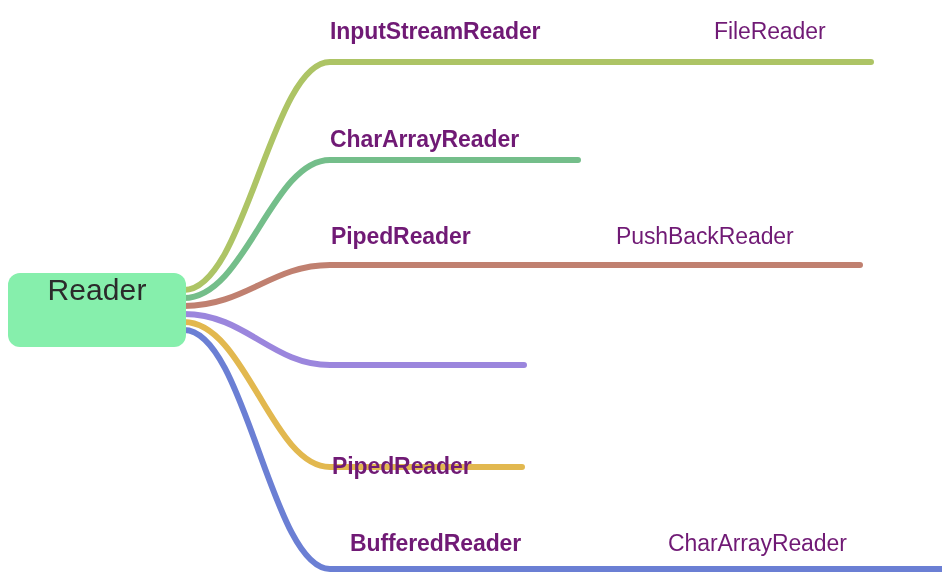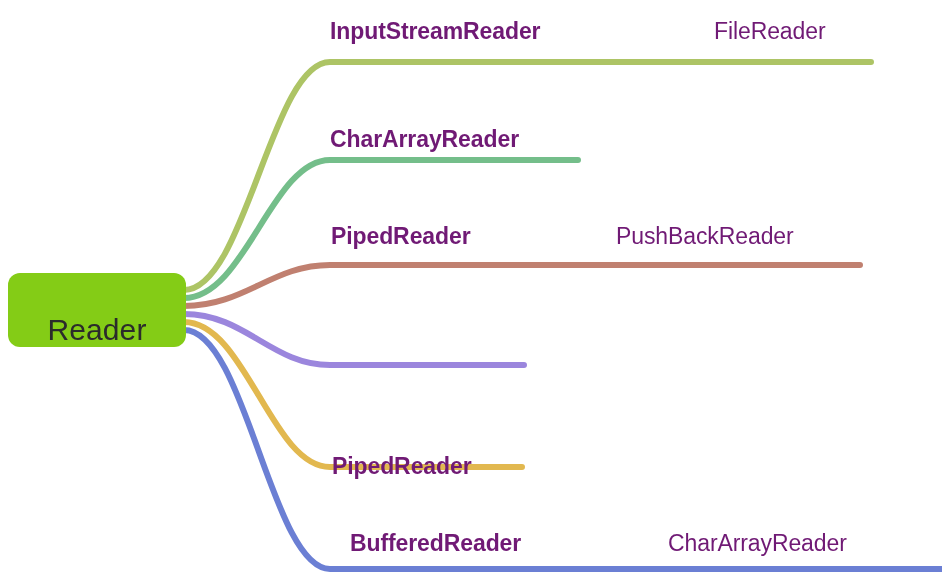--- a/index.html
+++ b/index.html
@@ -23,24 +23,24 @@
     width: 942px;
     height: 576px;
     pointer-events: none;
   }
   .root-node {
     position: absolute;
     left: 8px;
     top: 273px;
     width: 178px;
     height: 74px;
-    background: #84cc16;
+    background: #86efac;
     border-radius: 12px;
     display: flex;
-    align-items: flex-end;
+    align-items: flex-start;
     justify-content: center;
     box-sizing: border-box;
   }
   .root-label {
     font-family: "Liberation Sans", sans-serif;
     font-size: 30px;
     font-weight: 400;
     color: #2b2b2b;
     letter-spacing: 0.1px;
     white-space: nowrap;

